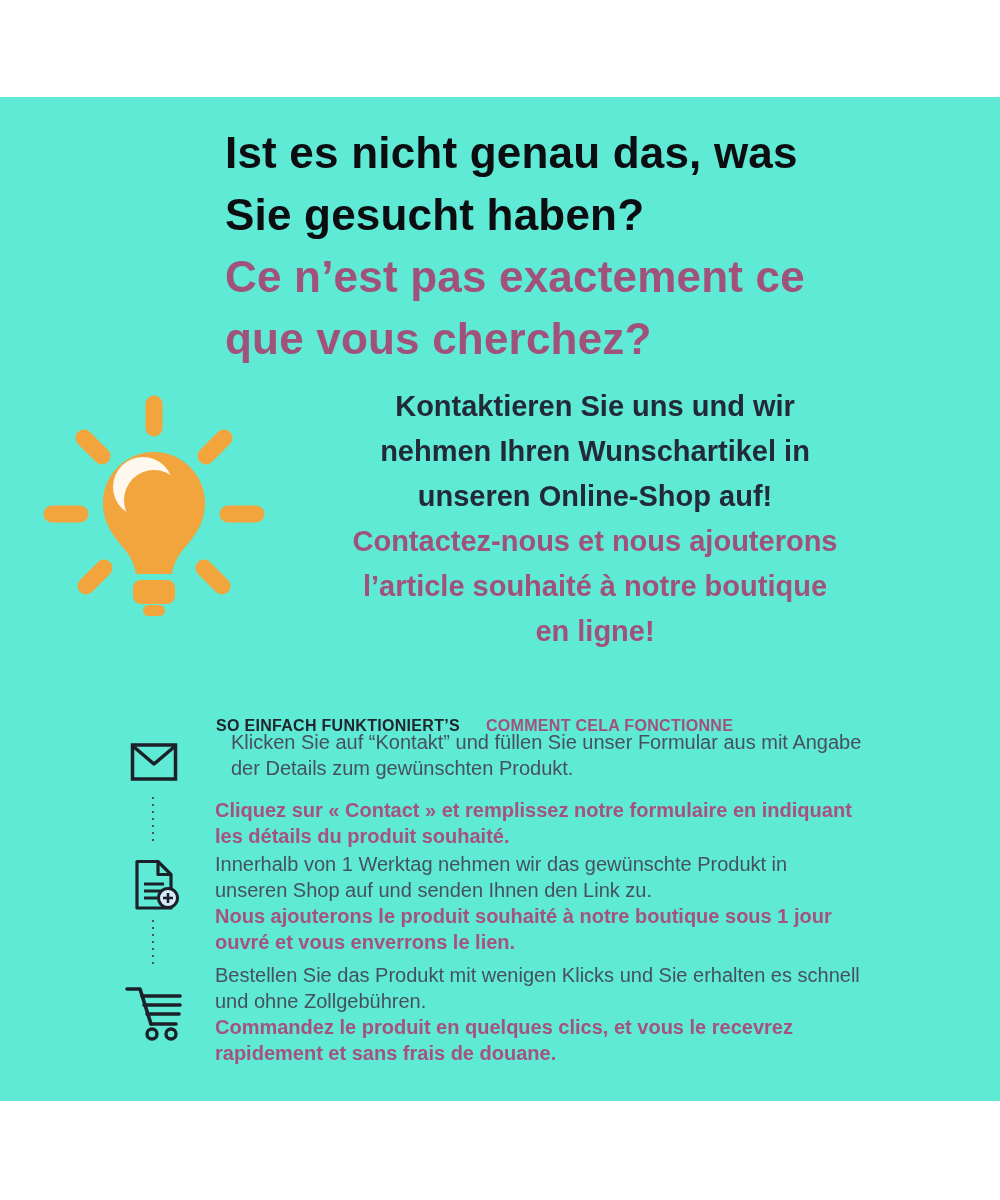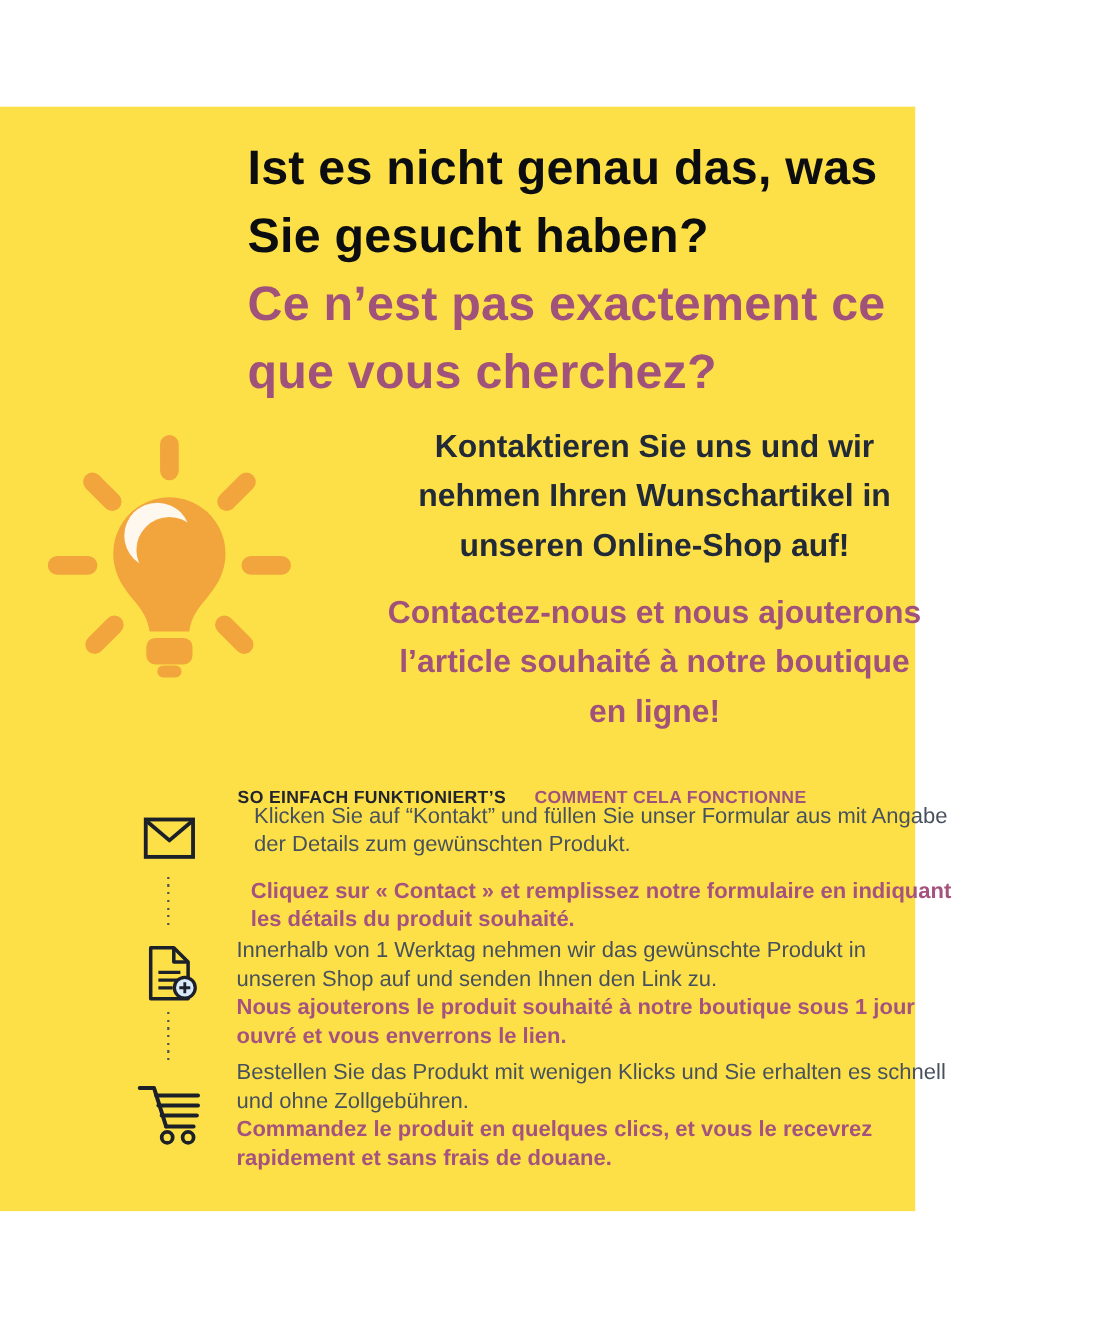--- a/index.html
+++ b/index.html
@@ -2,22 +2,22 @@
 <html><head>
 <meta charset="utf-8">
 <style>
   html,body{margin:0;padding:0;}
   body{
     width:1000px;height:1200px;position:relative;background:#ffffff;
     font-family:"Liberation Sans","DejaVu Sans",sans-serif;
     -webkit-font-smoothing:antialiased;overflow:hidden;
   }
   .panel{
-    position:absolute;left:0;top:97px;width:832px;height:1004px;
-    background:#fde047;
+    position:absolute;left:0;top:97px;width:1000px;height:1004px;
+    background:#5eead4;
   }
   .abs{position:absolute;margin:0;}
   .pre{white-space:pre-line;}
 
   .headline-de{
     left:225px;top:25px;width:720px;
     font-size:44px;line-height:62px;font-weight:700;color:#0c0d10;
     letter-spacing:0.2px;
   }
   .headline-fr{
@@ -89,21 +89,21 @@
     <circle cx="103" cy="97" r="30" fill="#ffffff" fill-opacity="0.92"></circle>
     <circle cx="114" cy="110" r="30" fill="#f2a53c"></circle>
     <rect x="93" y="190" width="42" height="24" rx="8" fill="#f2a53c"></rect>
     <rect x="103" y="215" width="22" height="11" rx="5.5" fill="#f2a53c"></rect>
   </svg>
 
   <div class="abs intro">
     <p class="pre intro-de" style="margin:0">Kontaktieren Sie uns und wir
 nehmen Ihren Wunschartikel in
 unseren Online-Shop auf!</p>
-    <p class="pre intro-fr" style="margin:16px">Contactez-nous et nous ajouterons
+    <p class="pre intro-fr" style="margin:0">Contactez-nous et nous ajouterons
 l’article souhaité à notre boutique
 en ligne!</p>
   </div>
 
   <div class="abs section-labels">
     <span class="label-de">SO EINFACH FUNKTIONIERT’S</span>
     <span class="label-fr">COMMENT CELA FONCTIONNE</span>
   </div>
 
   <svg class="icon-col-icon" style="left:130px;top:645px" width="48" height="40" viewBox="0 0 48 40">
@@ -134,21 +134,21 @@
       <line x1="27" y1="32" x2="59" y2="32"></line>
       <line x1="31" y1="42" x2="56" y2="42"></line>
     </g>
     <circle cx="32" cy="52" r="5" fill="none" stroke="#1c2129" stroke-width="3.4"></circle>
     <circle cx="51" cy="52" r="5" fill="none" stroke="#1c2129" stroke-width="3.4"></circle>
   </svg>
 
   <div class="abs step step-1">
     <p class="pre step-de" style="margin:16px">Klicken Sie auf “Kontakt” und füllen Sie unser Formular aus mit Angabe
 der Details zum gewünschten Produkt.</p>
-    <p class="pre step-fr" style="margin:13px">Cliquez sur « Contact » et remplissez notre formulaire en indiquant
+    <p class="pre step-fr" style="margin:0">Cliquez sur « Contact » et remplissez notre formulaire en indiquant
 les détails du produit souhaité.</p>
   </div>
 
   <div class="abs step step-2">
     <p class="pre step-de" style="margin:0">Innerhalb von 1 Werktag nehmen wir das gewünschte Produkt in
 unseren Shop auf und senden Ihnen den Link zu.</p>
     <p class="pre step-fr" style="margin:0">Nous ajouterons le produit souhaité à notre boutique sous 1 jour
 ouvré et vous enverrons le lien.</p>
   </div>
 

